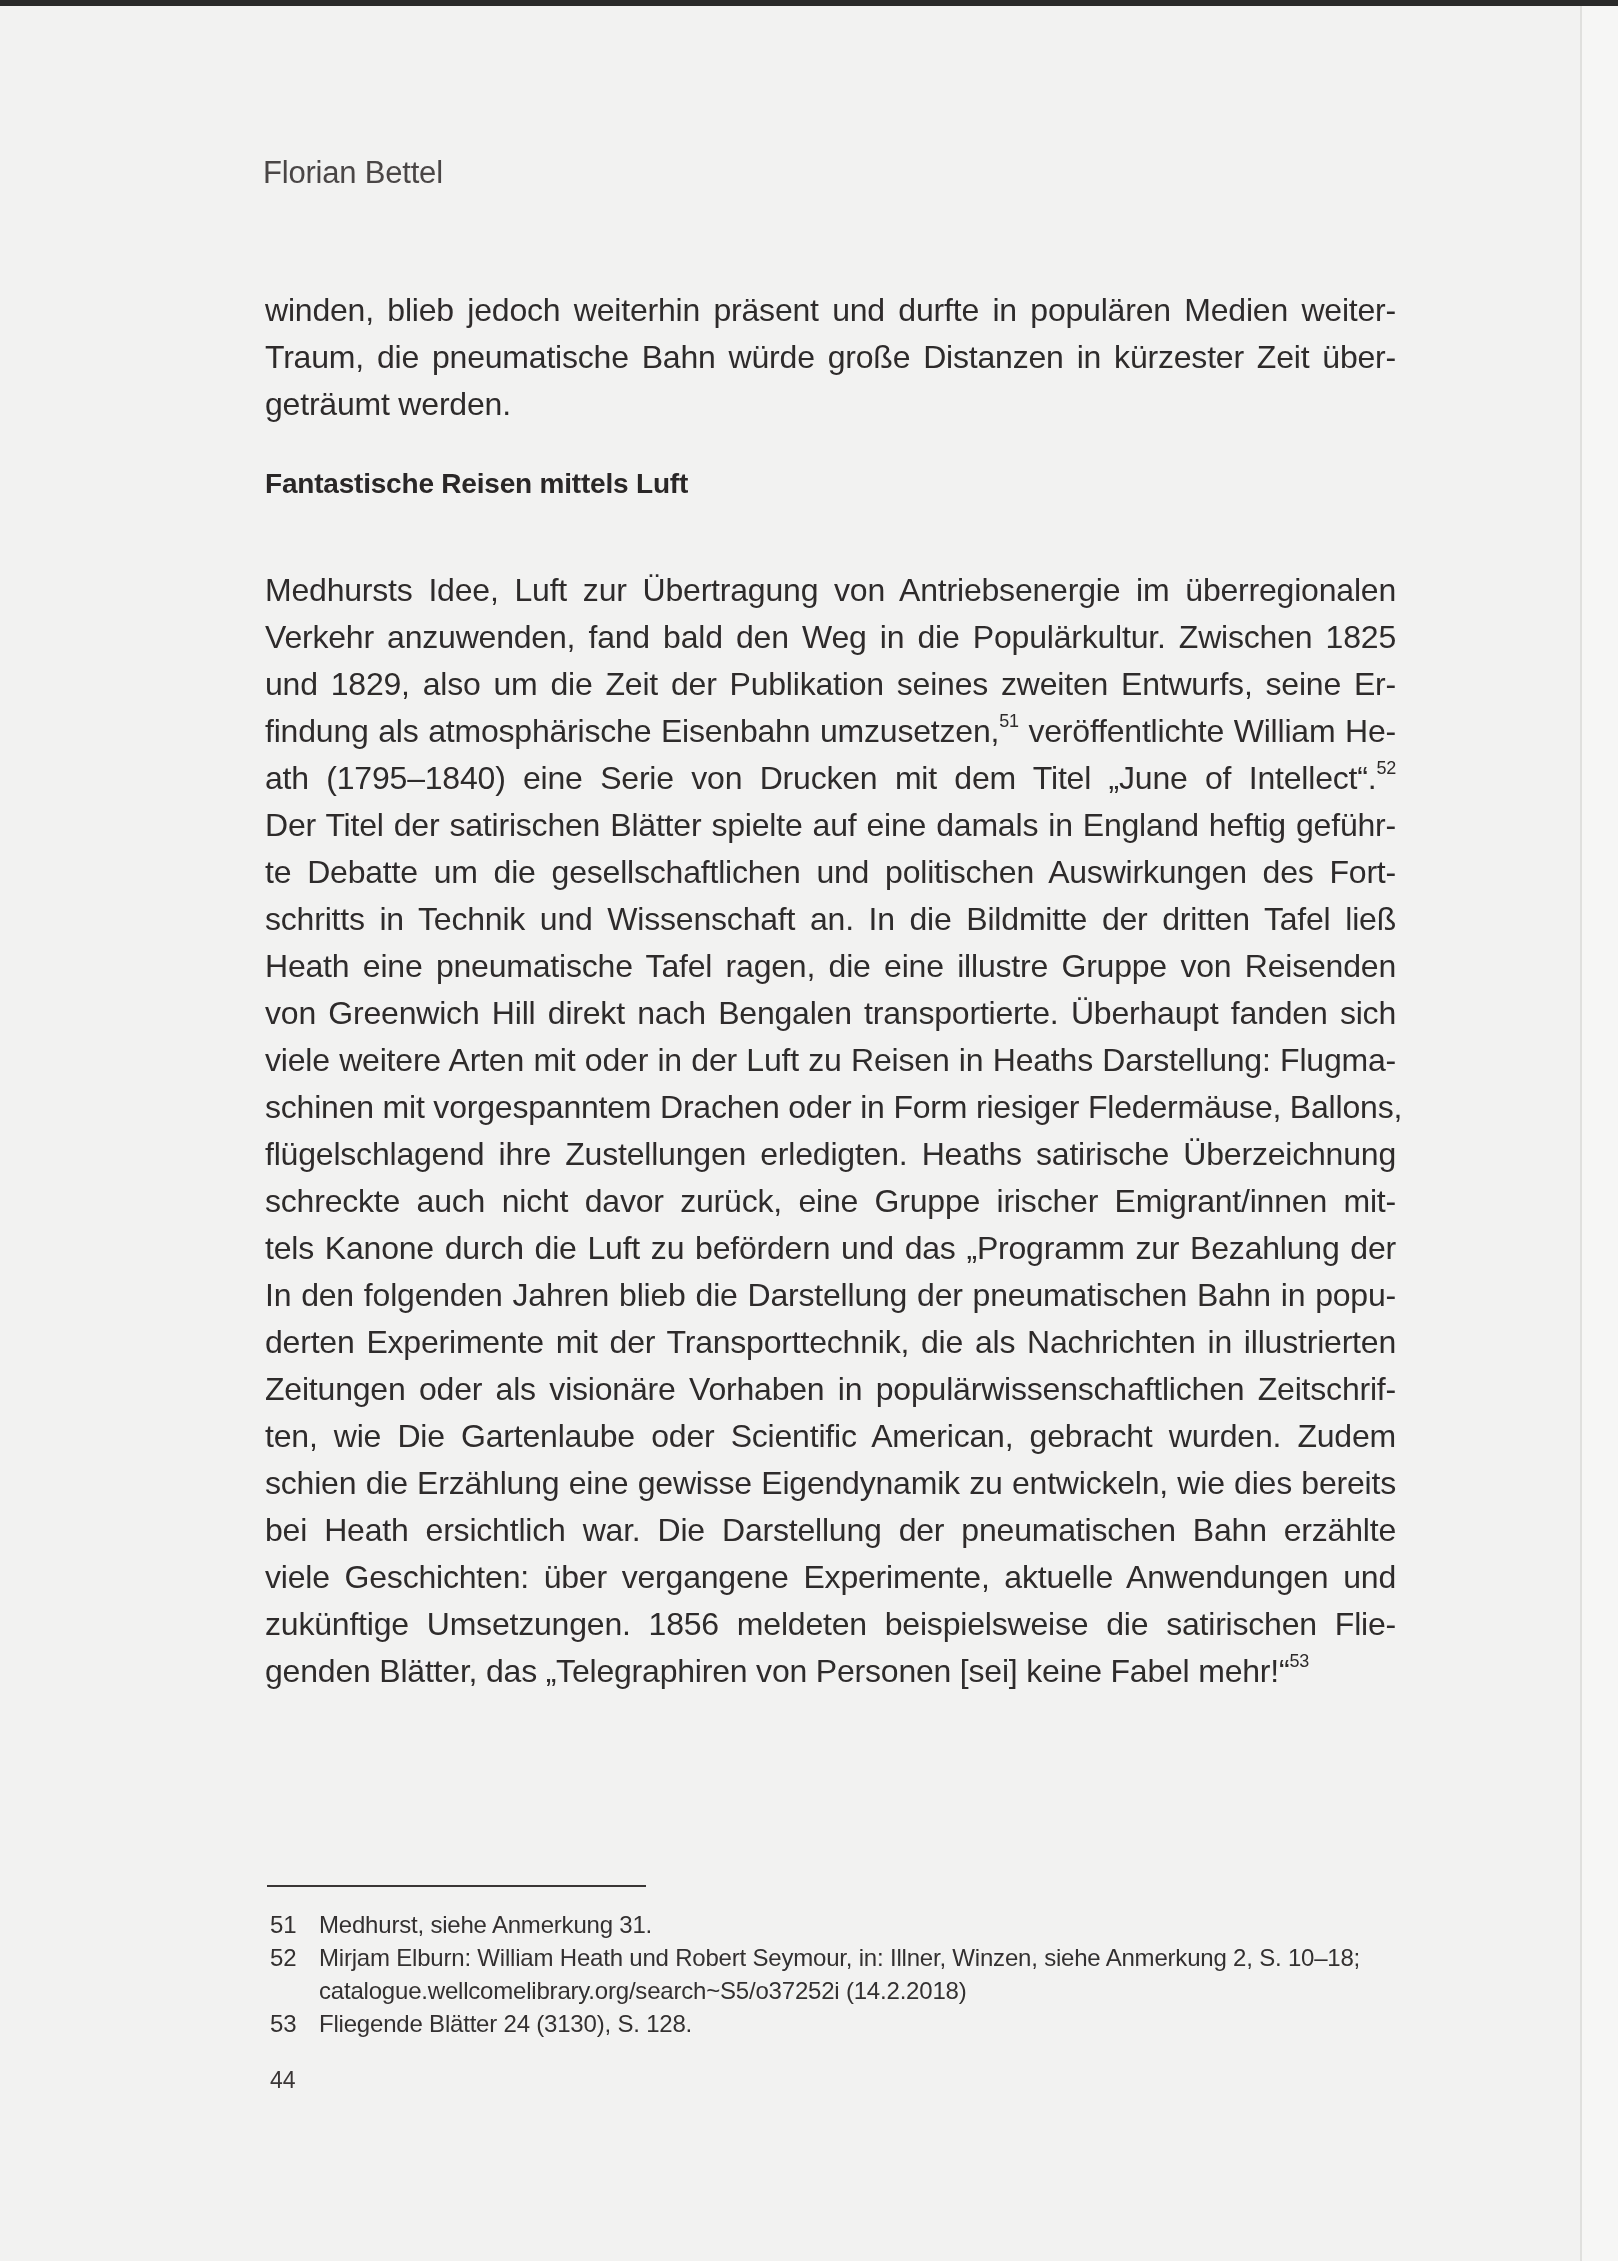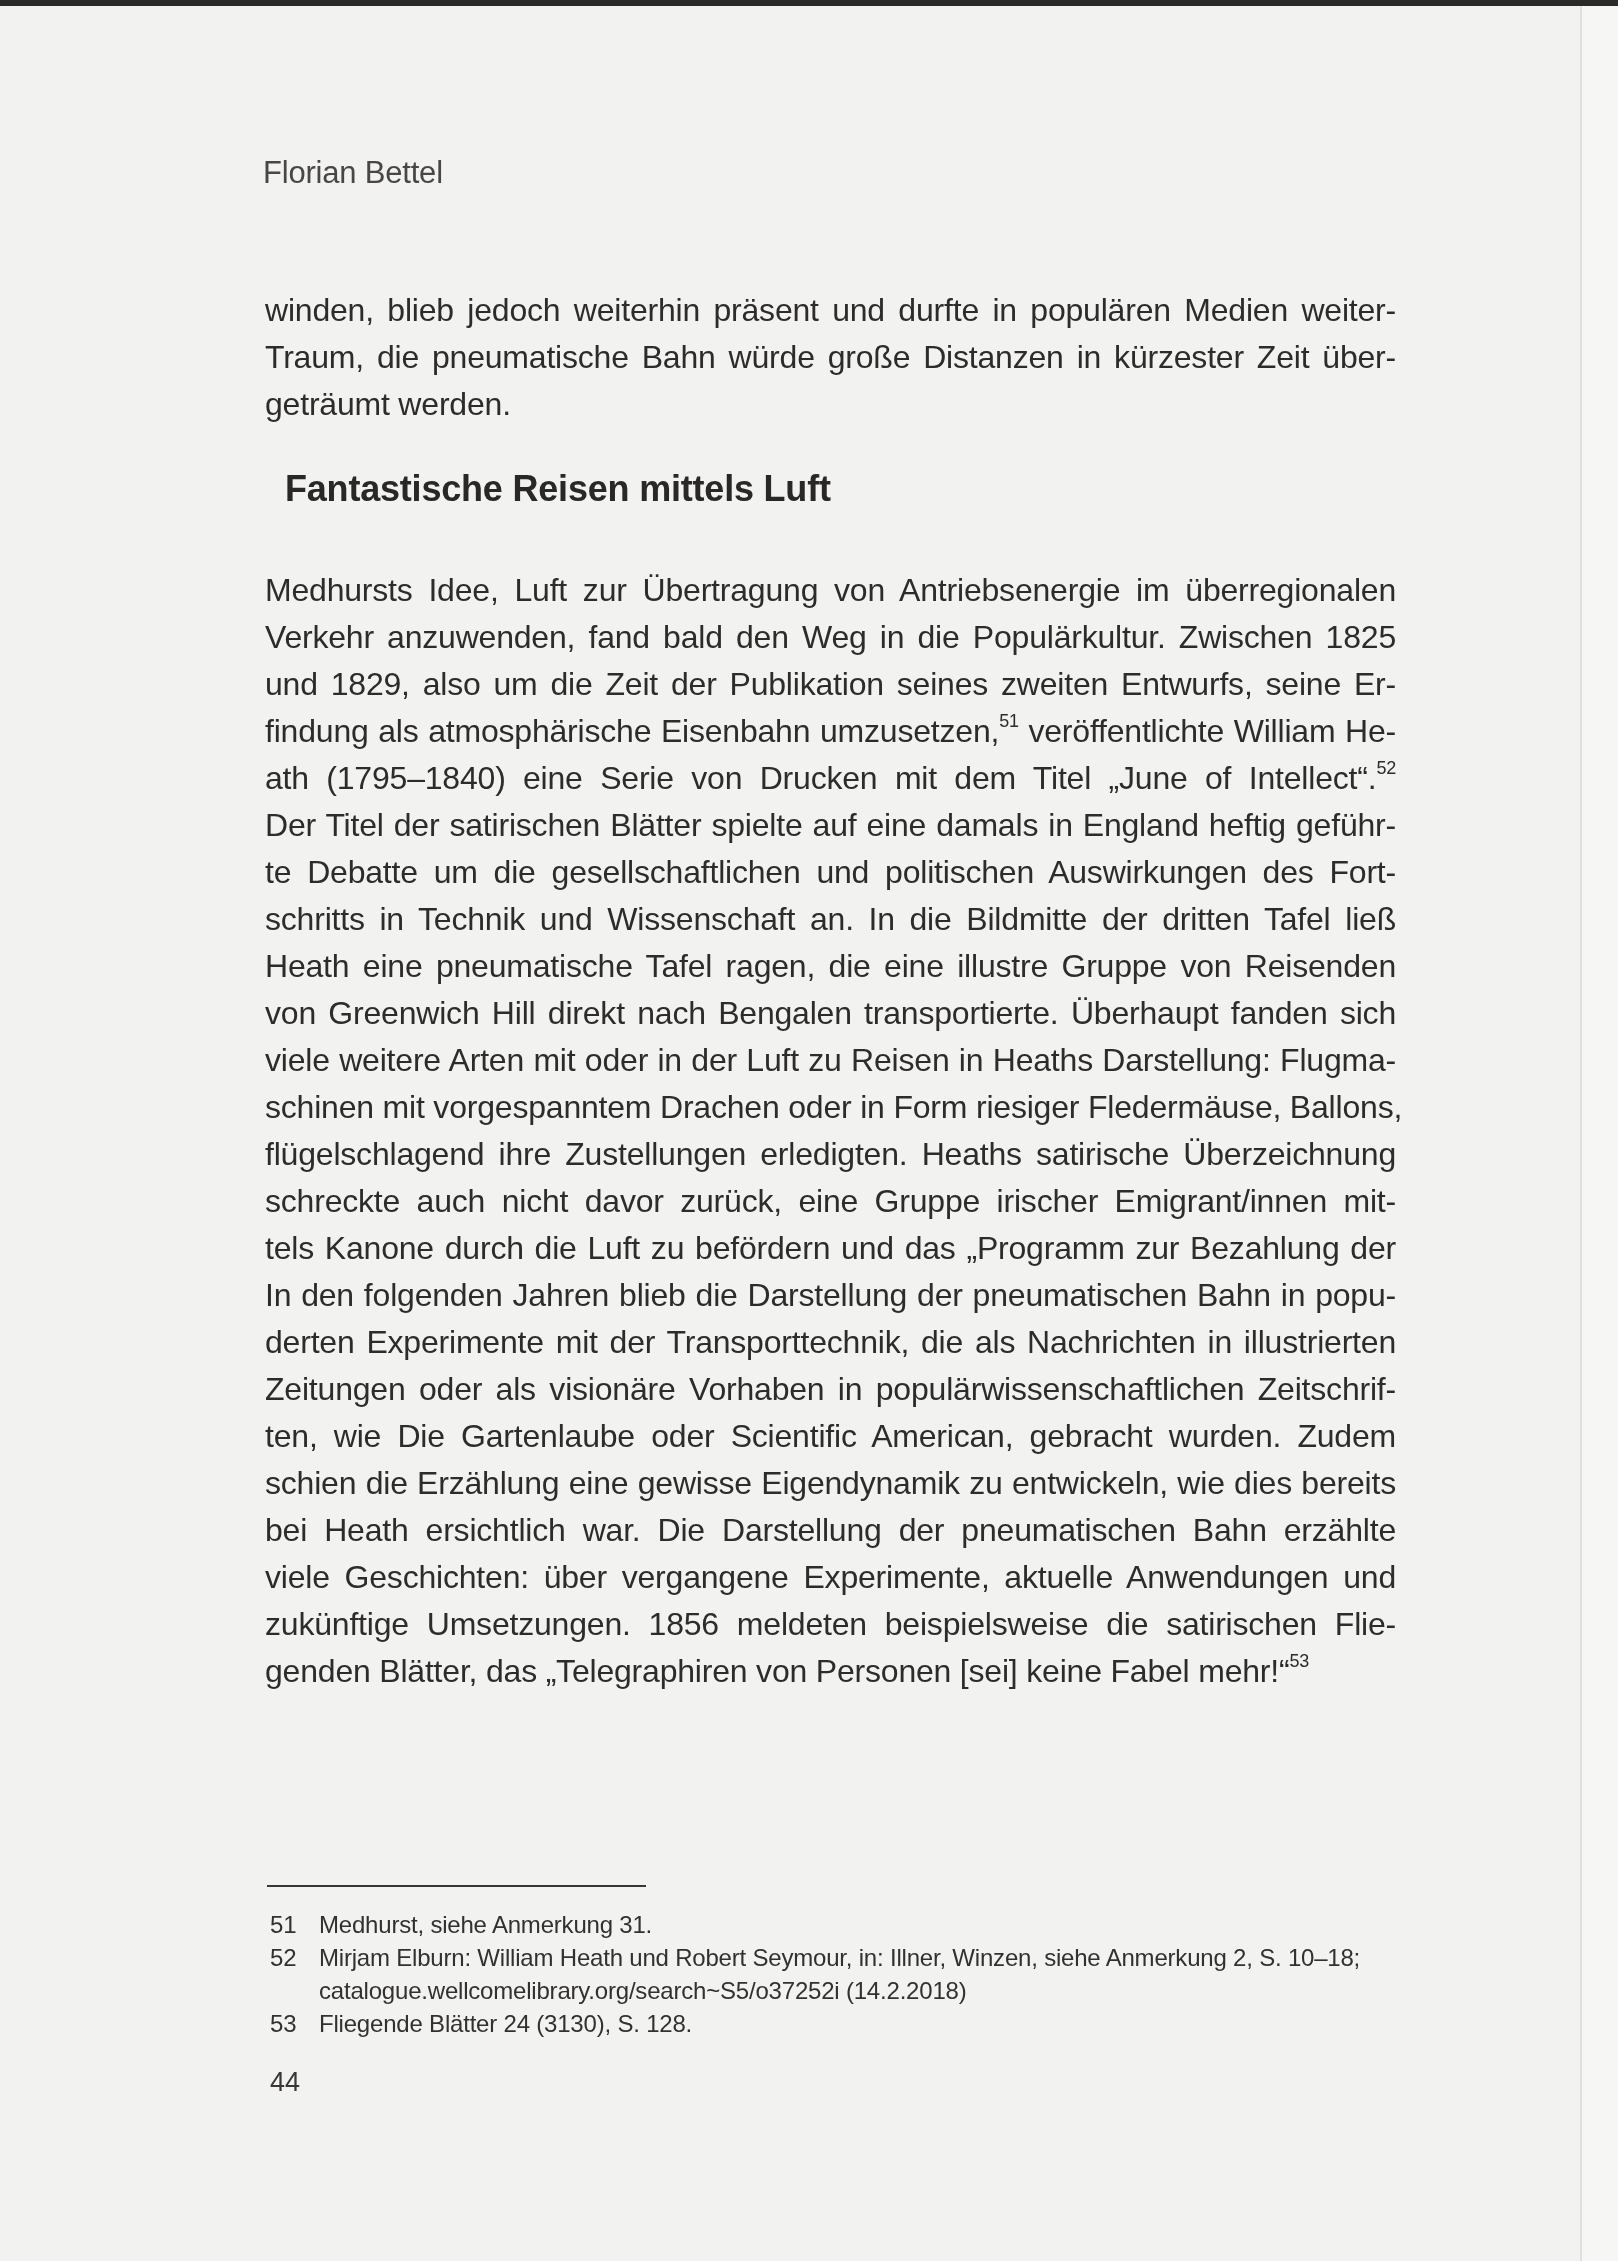--- a/index.html
+++ b/index.html
@@ -19,35 +19,35 @@
   .body-text {
     position: absolute; left: 265px; width: 1131px;
     font-size: 32px; line-height: 47px; letter-spacing: -0.2px;
     text-align: justify; color: #2e2b2b;
   }
   .line { display: block; text-align: justify; text-align-last: justify; white-space: nowrap; height: 47px; }
   .line.last { text-align-last: left; }
   #intro { top: 287px; }
   .heading {
     position: absolute; left: 265px; top: 468px;
-    font-size: 36px; font-weight: bold; color: #2a2727; letter-spacing: -0.2px; margin-left: 20px;
+    font-size: 28px; font-weight: bold; color: #2a2727; letter-spacing: -0.2px;
   }
   #main { top: 567px; }
   sup { font-size: 18px; line-height: 0; position: relative; top: -3.2px; vertical-align: super; }
   .fn-rule { position: absolute; left: 267px; top: 1885px; width: 379px; height: 1.6px; background: #3a3636; }
   .footnotes {
     position: absolute; left: 270px; top: 1908px; width: 1149px;
     font-size: 24px; line-height: 33px; color: #333030; letter-spacing: -0.2px;
   }
   .fn { display: flex; }
   .fn-num { width: 49px; flex: none; }
   .fn-text { flex: 1; }
   .page-number {
     position: absolute; left: 270px; top: 2067px;
-    font-size: 27px; color: #3a3636;
+    font-size: 23px; color: #3a3636;
   }
 </style>
 </head>
 <body>
 
 <div class="top-edge"></div>
 <div class="page-fold"></div>
 <div class="page-right"></div>
 
 <div class="running-head">Florian Bettel</div>

